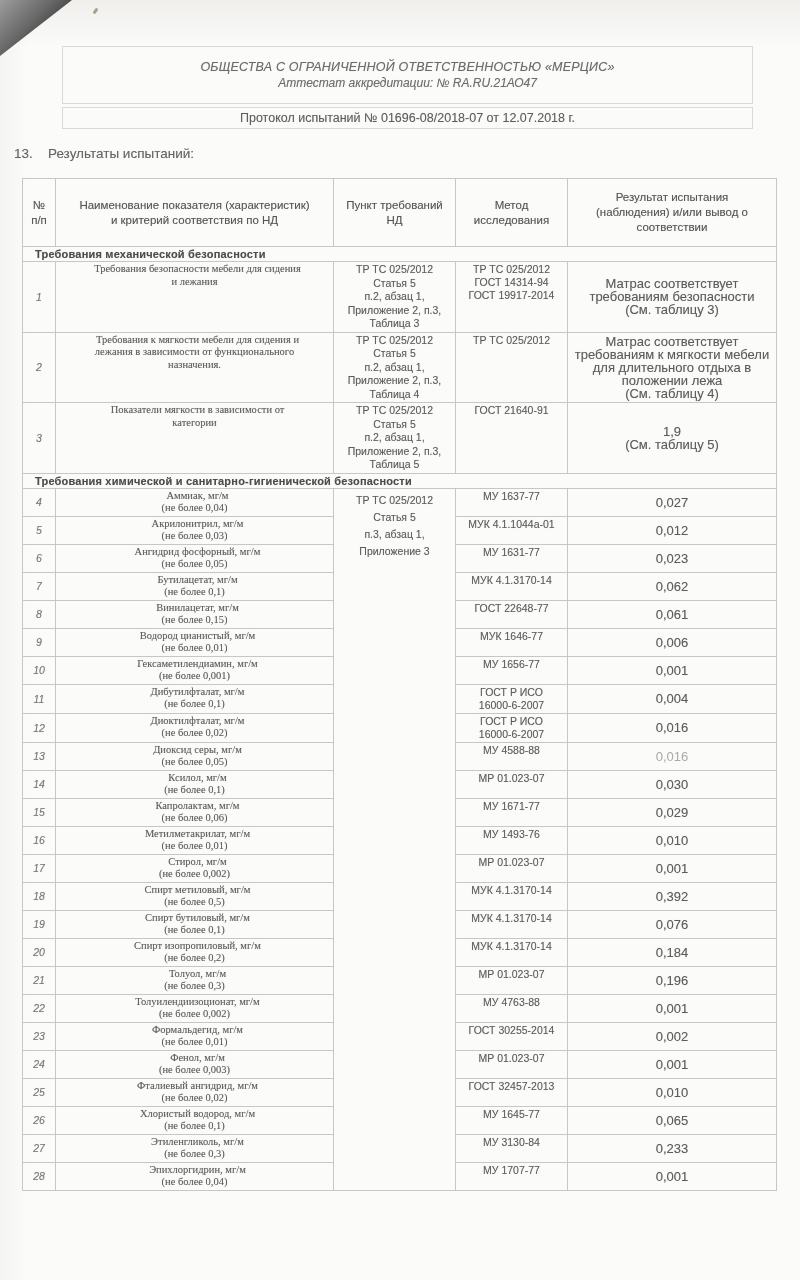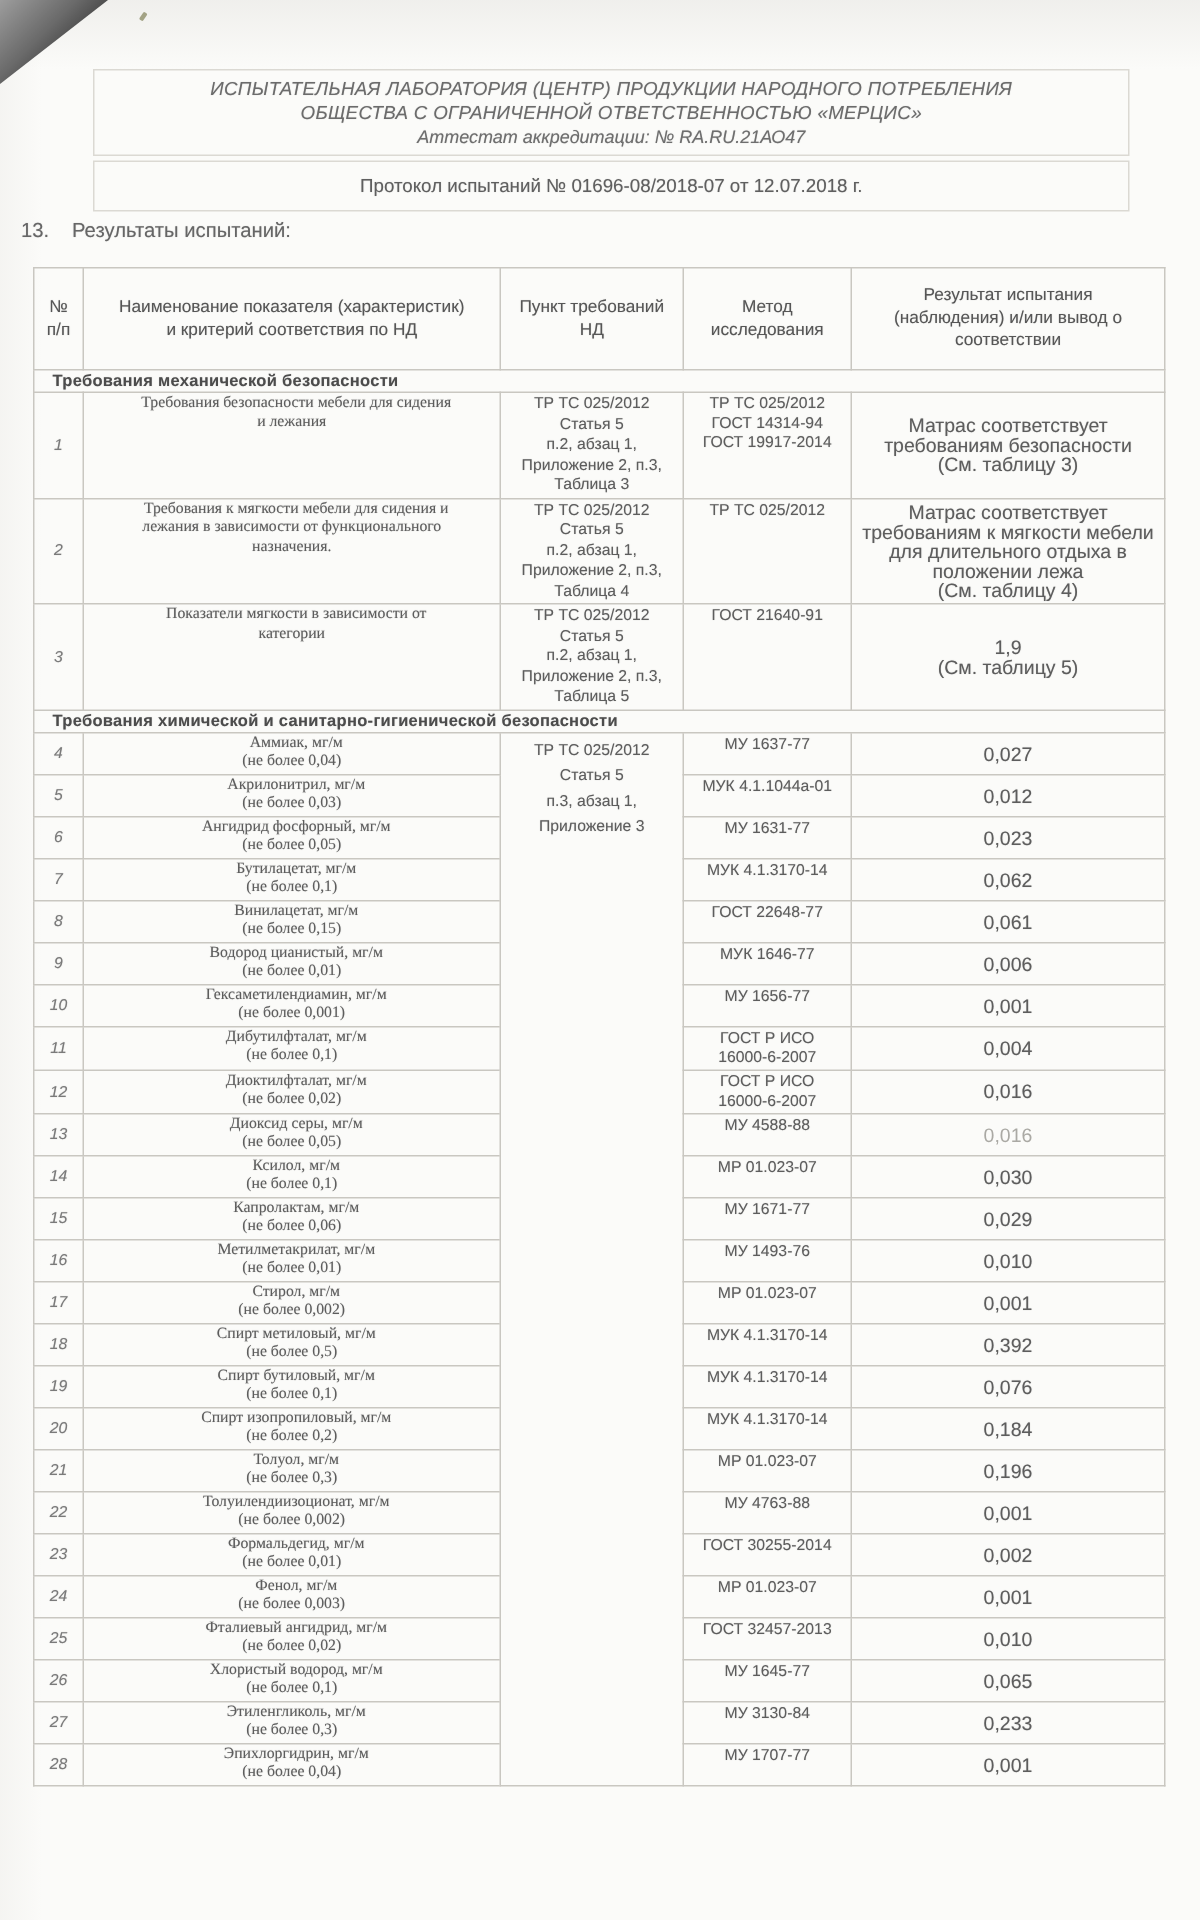--- a/index.html
+++ b/index.html
@@ -32,21 +32,21 @@
   }
 
   .head-box{
     position:absolute;left:62px;width:691px;
     border:1px solid #dbd9d3;
     box-sizing:border-box;
     display:flex;flex-direction:column;justify-content:center;
     text-align:center;
   }
   .head-box.box1{top:46px;height:58px;gap:1px;}
-  .head-box.box2{top:107px;height:34px;}
+  .head-box.box2{top:107px;height:22px;}
   .lab-line{font-style:italic;font-size:12.5px;line-height:15px;color:#6b6b6b;letter-spacing:.2px;}
   .accred-line{font-style:italic;font-size:12px;line-height:15px;color:#6e6e6e;}
   .protocol-line{font-size:12.5px;color:#5f5f5f;}
 
   .section-line{
     position:absolute;left:14px;top:146px;font-size:13.5px;color:#666;
   }
   .section-line .no{display:inline-block;width:34px;}
 
   table.results{
@@ -101,21 +101,20 @@
 </style>
 </head>
 <body>
 
 <div class="sheet">
 
   <div class="corner-fold"></div>
   <div class="speck"></div>
 
   <div class="head-box box1">
-    <div class="lab-line">ИСПЫТАТЕЛЬНАЯ ЛАБОРАТОРИЯ (ЦЕНТР) ПРОДУКЦИИ НАРОДНОГО ПОТРЕБЛЕНИЯ</div>
     <div class="lab-line">ОБЩЕСТВА С ОГРАНИЧЕННОЙ ОТВЕТСТВЕННОСТЬЮ «МЕРЦИС»</div>
     <div class="accred-line">Аттестат аккредитации: № RA.RU.21АО47</div>
   </div>
 
   <div class="head-box box2">
     <div class="protocol-line">Протокол испытаний № 01696-08/2018-07 от 12.07.2018 г.</div>
   </div>
 
   <div class="section-line">
     <span class="no">13.</span><span>Результаты испытаний:</span>

